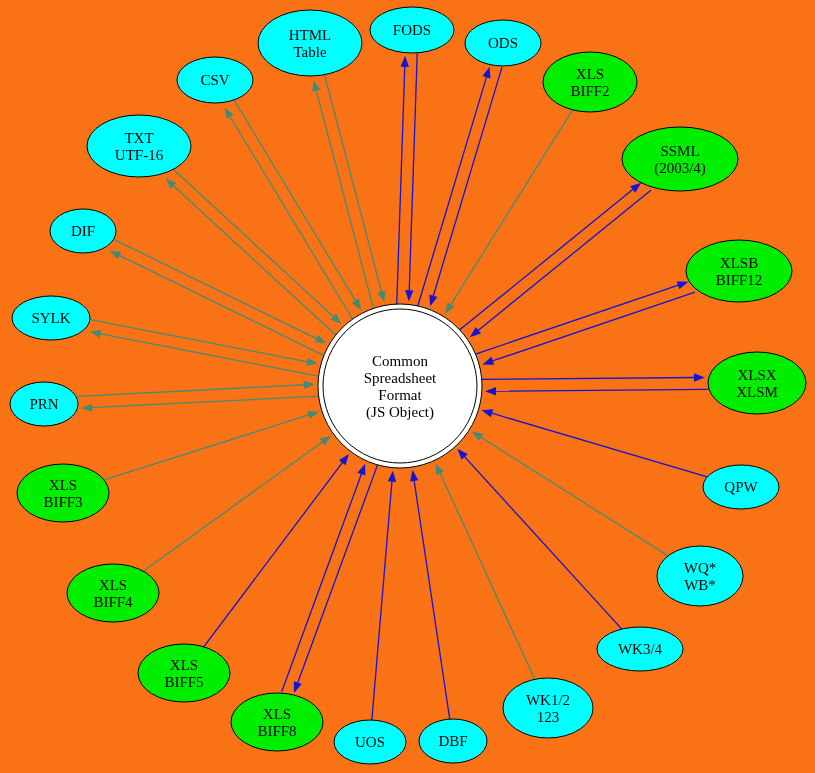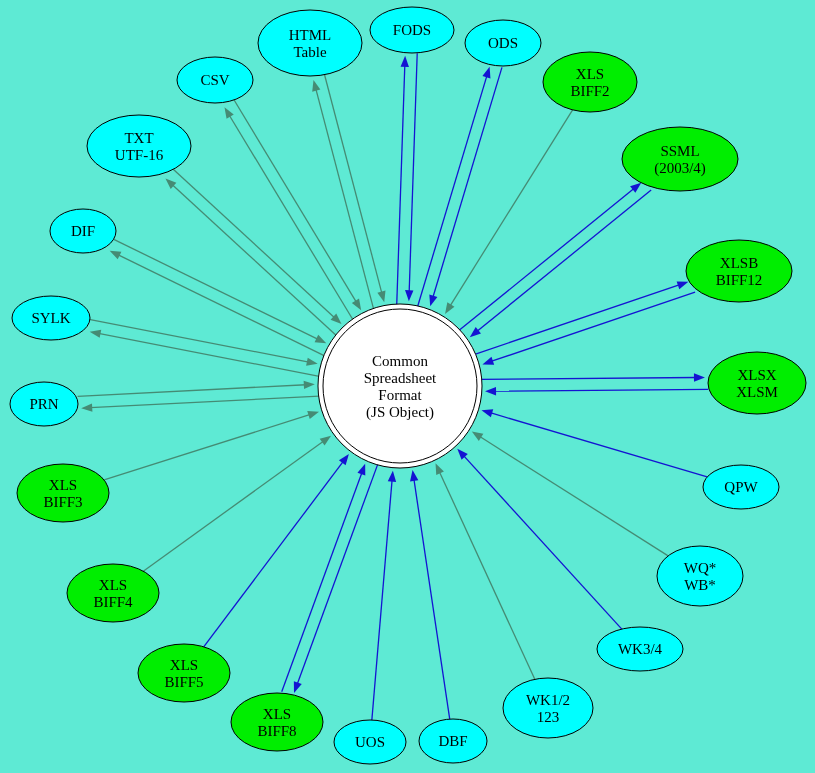--- a/index.html
+++ b/index.html
@@ -4,21 +4,21 @@
 <style>
   html, body {
     margin: 0;
     padding: 0;
     background: #ffffff;
   }
   .stage {
     position: relative;
     width: 815px;
     height: 773px;
-    background: #5eead4;
+    background: #f97316;
     overflow: hidden;
   }
   svg text {
     font-family: "Liberation Serif", serif;
     font-size: 15px;
     fill: #000000;
   }
 </style>
 </head>
 <body>

